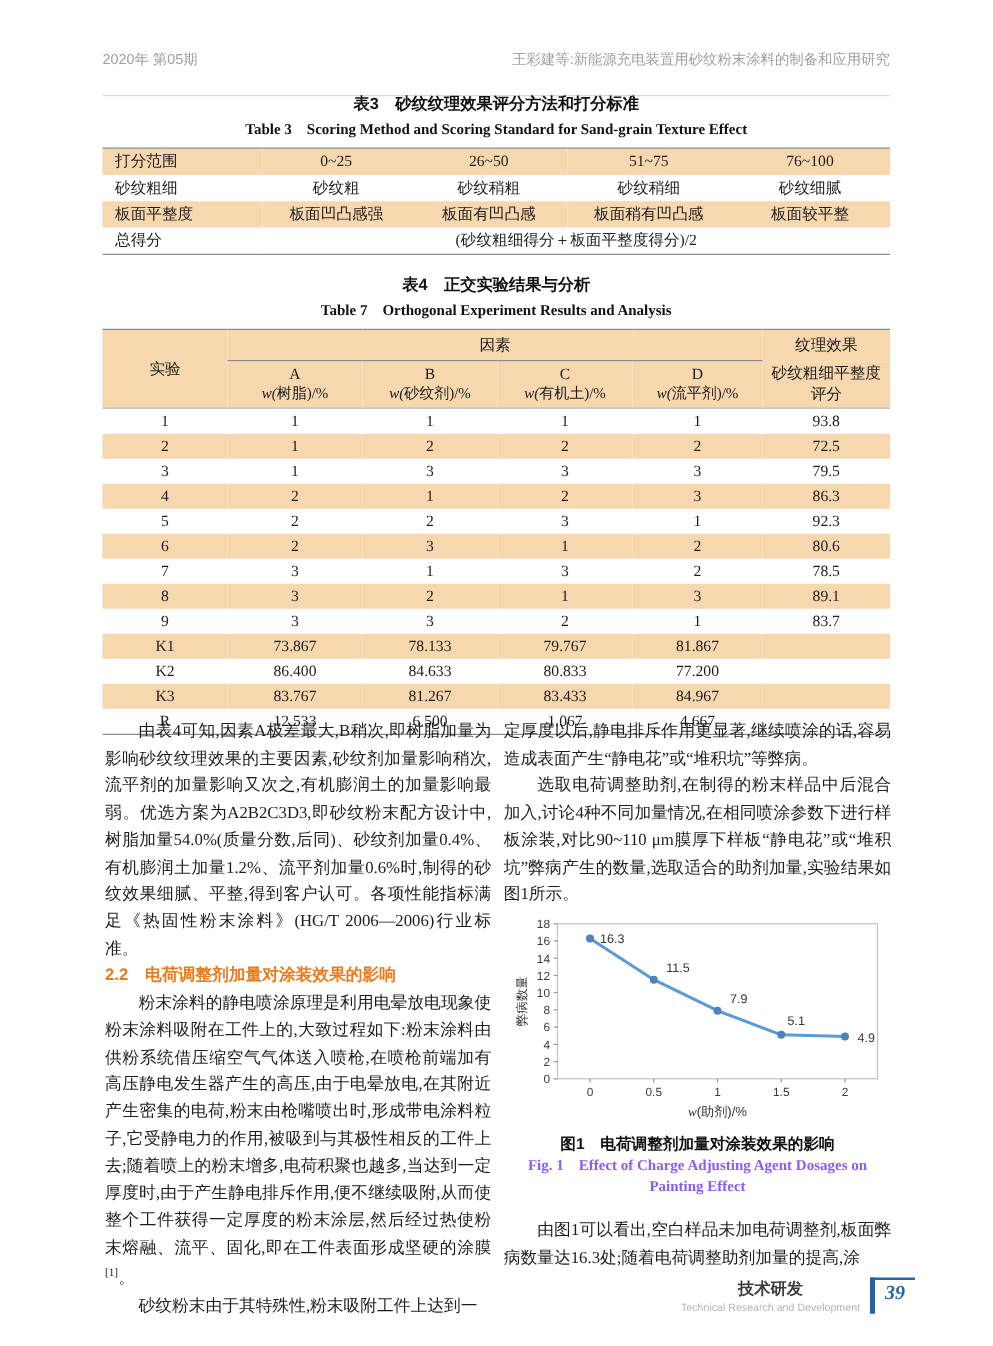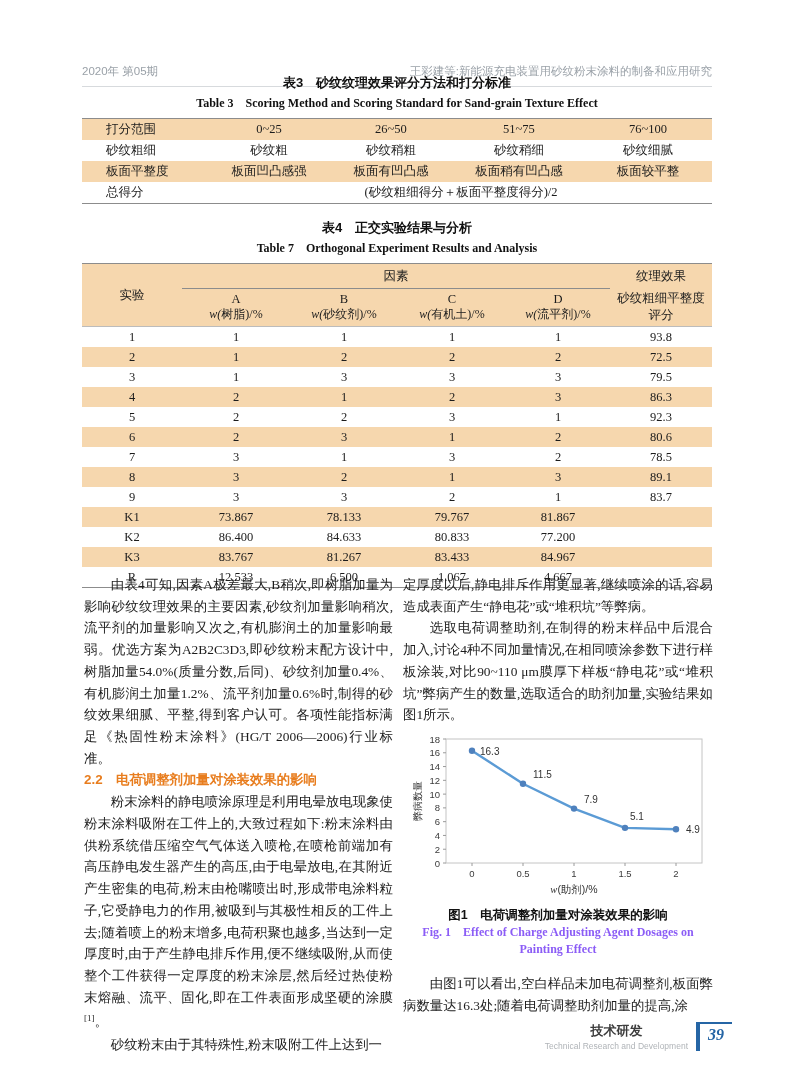--- a/index.html
+++ b/index.html
@@ -1,37 +1,37 @@
 <!DOCTYPE html>
 <html><head>
 <meta charset="utf-8">
 <style>
   html,body{margin:0;padding:0;background:#ffffff;}
   .page{position:relative;width:794px;height:1077px;background:#ffffff;
         font-family:"Liberation Serif",serif;color:#1c1c1c;overflow:hidden;}
 
   
   .hdr{position:absolute;left:82px;right:82px;top:40px;display:flex;
-       justify-content:space-between;align-items:flex-end;padding-bottom:7px;
+       justify-content:space-between;align-items:flex-end;padding-bottom:21px;
        border-bottom:1px solid #d7dadd;font-family:"Liberation Sans",sans-serif;
-       font-size:11.5px;color:#9aa1a8;margin-top:24px;}
+       font-size:11.5px;color:#9aa1a8;}
 
   
   .tblwrap{position:absolute;left:82px;width:630px;}
   .t3{top:74px;}
   .t4{top:219px;}
   .tbl-title-zh{text-align:center;font-weight:bold;font-size:13px;
                 font-family:"Liberation Sans",sans-serif;color:#111;}
   .tbl-title-en{text-align:center;font-weight:bold;font-size:12px;
                 font-family:"Liberation Serif",serif;margin-top:3px;color:#111;}
   table{border-collapse:collapse;width:100%;margin-top:6px;
         border-top:1.5px solid #8c8c8c;border-bottom:1.5px solid #8c8c8c;}
   td{font-size:12.5px;text-align:center;padding:0 4px;}
   .t3 td{height:21px;}
-  .t3 td.lbl{text-align:left;padding-left:24px;}
+  .t3 td.lbl{text-align:left;padding-left:10px;}
   .stripe{background:#f6d7ae;}
   .t4 thead td{background:#f6d7ae;}
   .t4 thead{border-bottom:1px solid #bcbcbc;}
   .t4 tbody td{height:20px;}
   .factors-cell{border-bottom:1px solid #8c8c8c;height:24px;}
   .texture-cell{height:24px;}
   .subhead{height:32px;line-height:15px;padding-top:2px;padding-bottom:3px;}
   .formula{font-size:12px;}
   .formula::first-letter{font-style:italic;}
 

